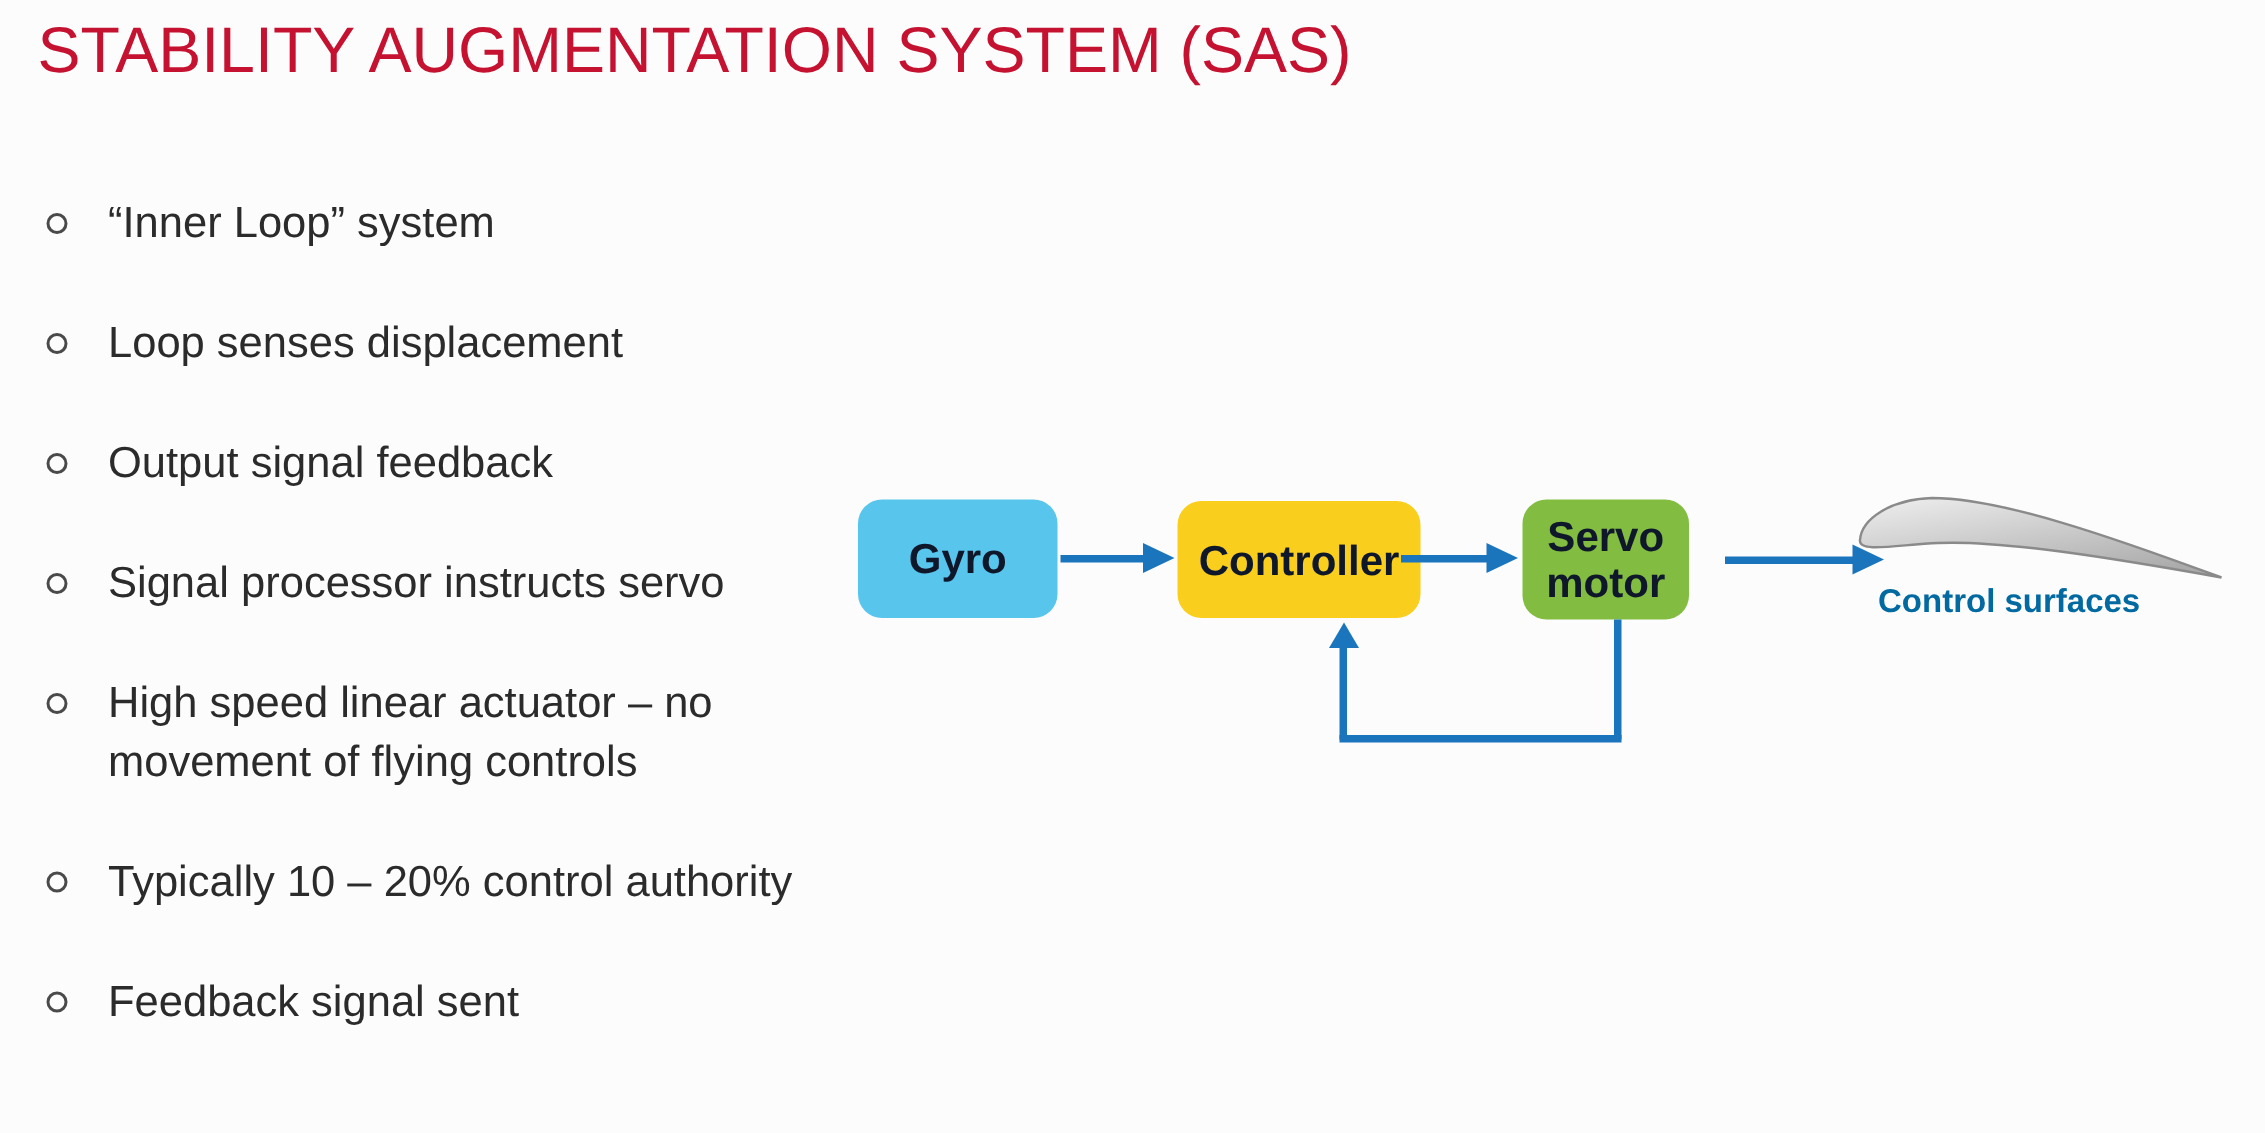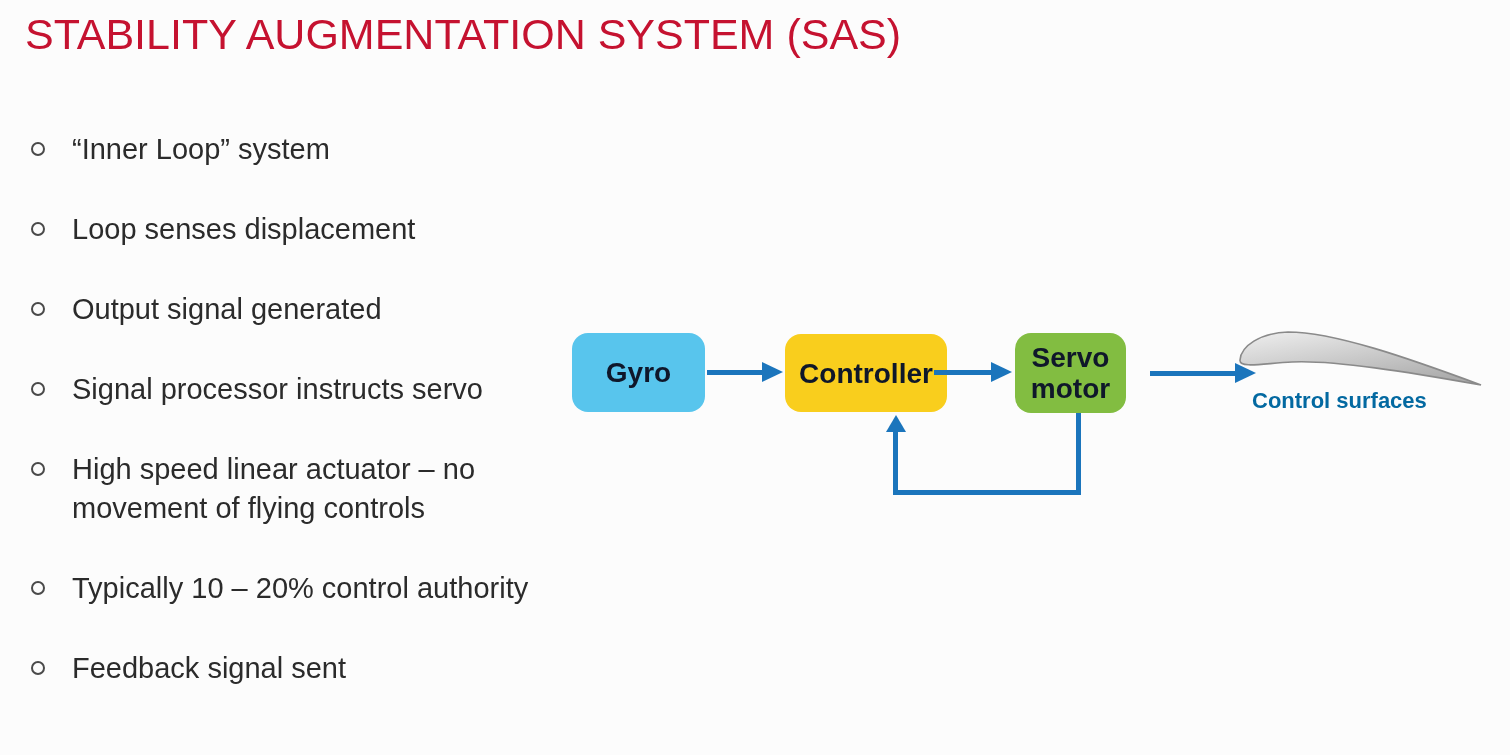--- a/index.html
+++ b/index.html
@@ -131,21 +131,21 @@
     <li class="bullet-item">
       <span class="bullet-marker"></span>
       <span class="bullet-text">“Inner Loop” system</span>
     </li>
     <li class="bullet-item">
       <span class="bullet-marker"></span>
       <span class="bullet-text">Loop senses displacement</span>
     </li>
     <li class="bullet-item">
       <span class="bullet-marker"></span>
-      <span class="bullet-text">Output signal generated</span>
+      <span class="bullet-text">Output signal feedback</span>
     </li>
     <li class="bullet-item">
       <span class="bullet-marker"></span>
       <span class="bullet-text">Signal processor instructs servo</span>
     </li>
     <li class="bullet-item">
       <span class="bullet-marker"></span>
       <span class="bullet-text">High speed linear actuator – no movement of flying controls</span>
     </li>
     <li class="bullet-item">

